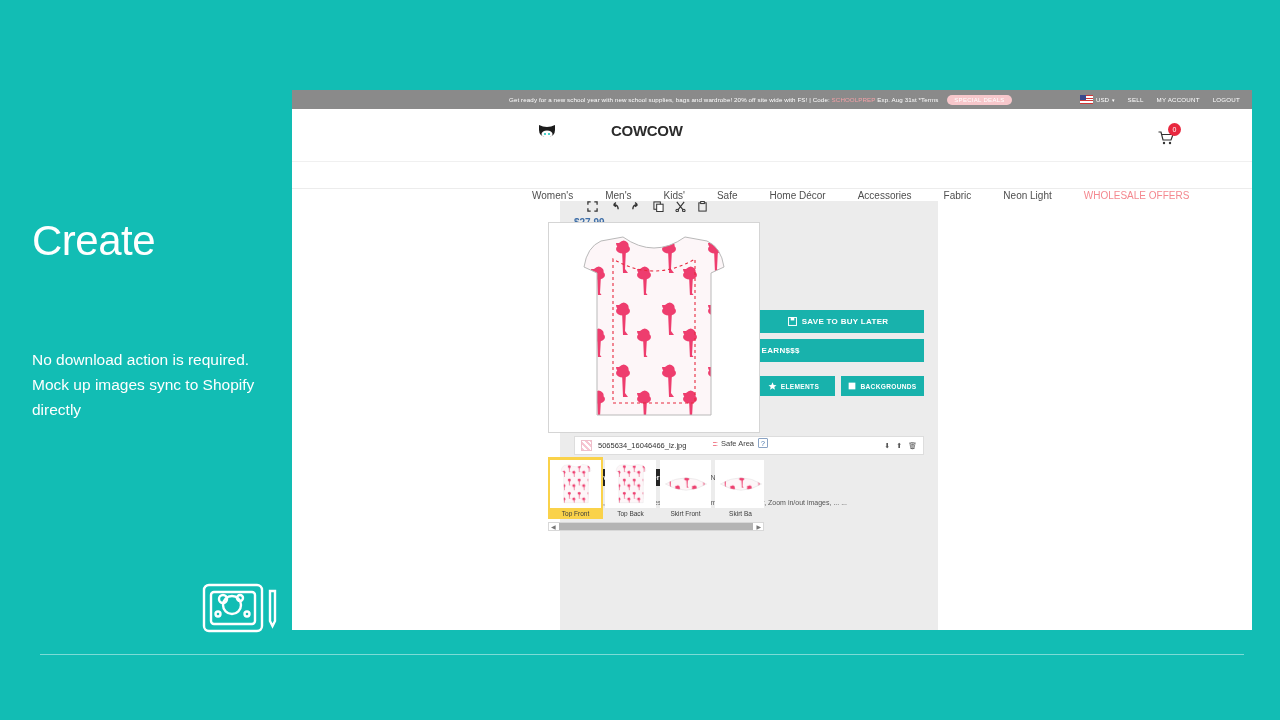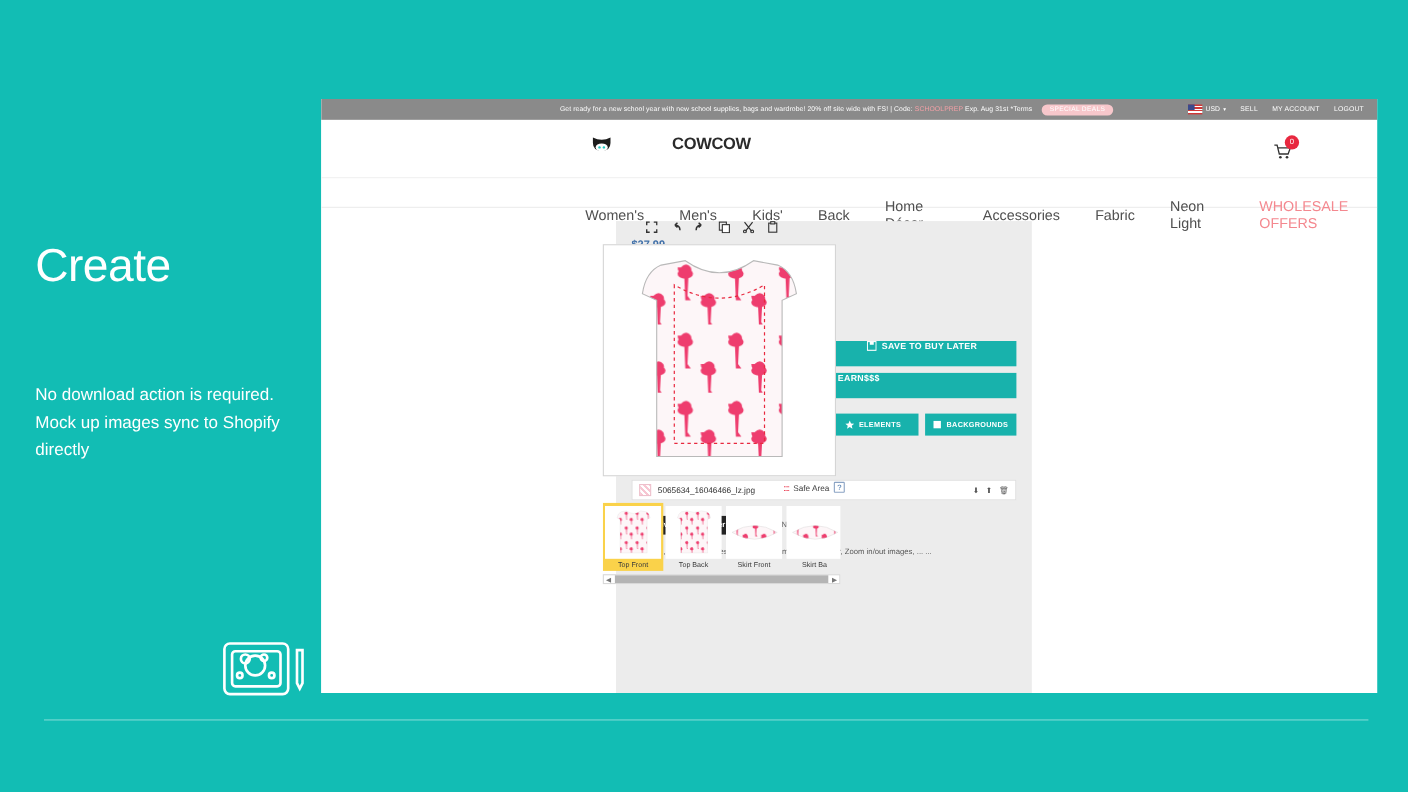--- a/index.html
+++ b/index.html
@@ -82,21 +82,21 @@
     background: #E8283F; color: #fff; border-radius: 50%;
     font-size: 7px; display: flex; align-items: center; justify-content: center;
   }
 
   
   .catnav {
     height: 28px; border-top: 1px solid #f0f0f0; border-bottom: 1px solid #ececec;
     display: flex; align-items: center; padding-left: 240px; gap: 32px;
     background: #fff;
   }
-  .catnav a { font-size: 13px; color: #4f4f4f; text-decoration: none; margin-top: 40px; }
+  .catnav a { font-size: 10px; color: #4f4f4f; text-decoration: none; margin-top: 40px; }
   .catnav a.promo-link { color: #F4888F; }
 
   
   .content { display: flex; padding: 12px 0 0 0; background: #fff; height: 441px; }
   .left-col { width: 258px; padding-left: 250px; }
   .designer {
     width: 250px; position: relative;
   }
   .tool-row { display: flex; gap: 11px; justify-content: center; margin-bottom: 10px; padding-right: 40px; }
   .tool-btn { width: 11px; height: 11px; cursor: pointer; }
@@ -147,21 +147,21 @@
     padding: 0 6px; font-size: 8px; color: #555;
   }
   .qty-box {
     width: 50px; height: 20px; background: #fff; border: 1px solid #ccc;
     display: flex; align-items: center; padding: 0 6px; font-size: 8px; color: #333;
   }
   .btn-row { display: flex; gap: 6px; margin-top: 14px; }
   .btn-teal {
     background: #18B2AC; color: #fff; border: none; height: 23px;
     font-size: 8px; font-weight: bold; letter-spacing: .3px;
-    display: flex; justify-content: center; gap: 5px;
+    display: flex; align-items: center; justify-content: center; gap: 5px;
     cursor: pointer; font-family: "Liberation Sans", sans-serif;
   }
   .btn-half { flex: 1; }
   .btn-full { width: 100%; margin-top: 6px; }
   .tool-btn-row { display: flex; gap: 6px; margin-top: 14px; }
   .btn-tool {
     background: #18B2AC; color: #fff; border: none; height: 20px; flex: 1;
     font-size: 6.6px; font-weight: bold; letter-spacing: .3px;
     display: flex; align-items: center; justify-content: center; gap: 4px;
     cursor: pointer; font-family: "Liberation Sans", sans-serif;
@@ -256,21 +256,21 @@
         <circle cx="12" cy="12" r="1.2" fill="#333"></circle>
       </svg>
       <span class="cart-badge">0</span>
     </div>
   </div>
 
   <div class="catnav">
     <a href="#">Women's</a>
     <a href="#">Men's</a>
     <a href="#">Kids'</a>
-    <a href="#">Back</a>
+    <a href="#">Safe</a>
     <a href="#">Home Décor</a>
     <a href="#">Accessories</a>
     <a href="#">Fabric</a>
     <a href="#">Neon Light</a>
     <a href="#" class="promo-link">WHOLESALE OFFERS</a>
   </div>
 
   <div class="content">
 
     <div class="left-col">

